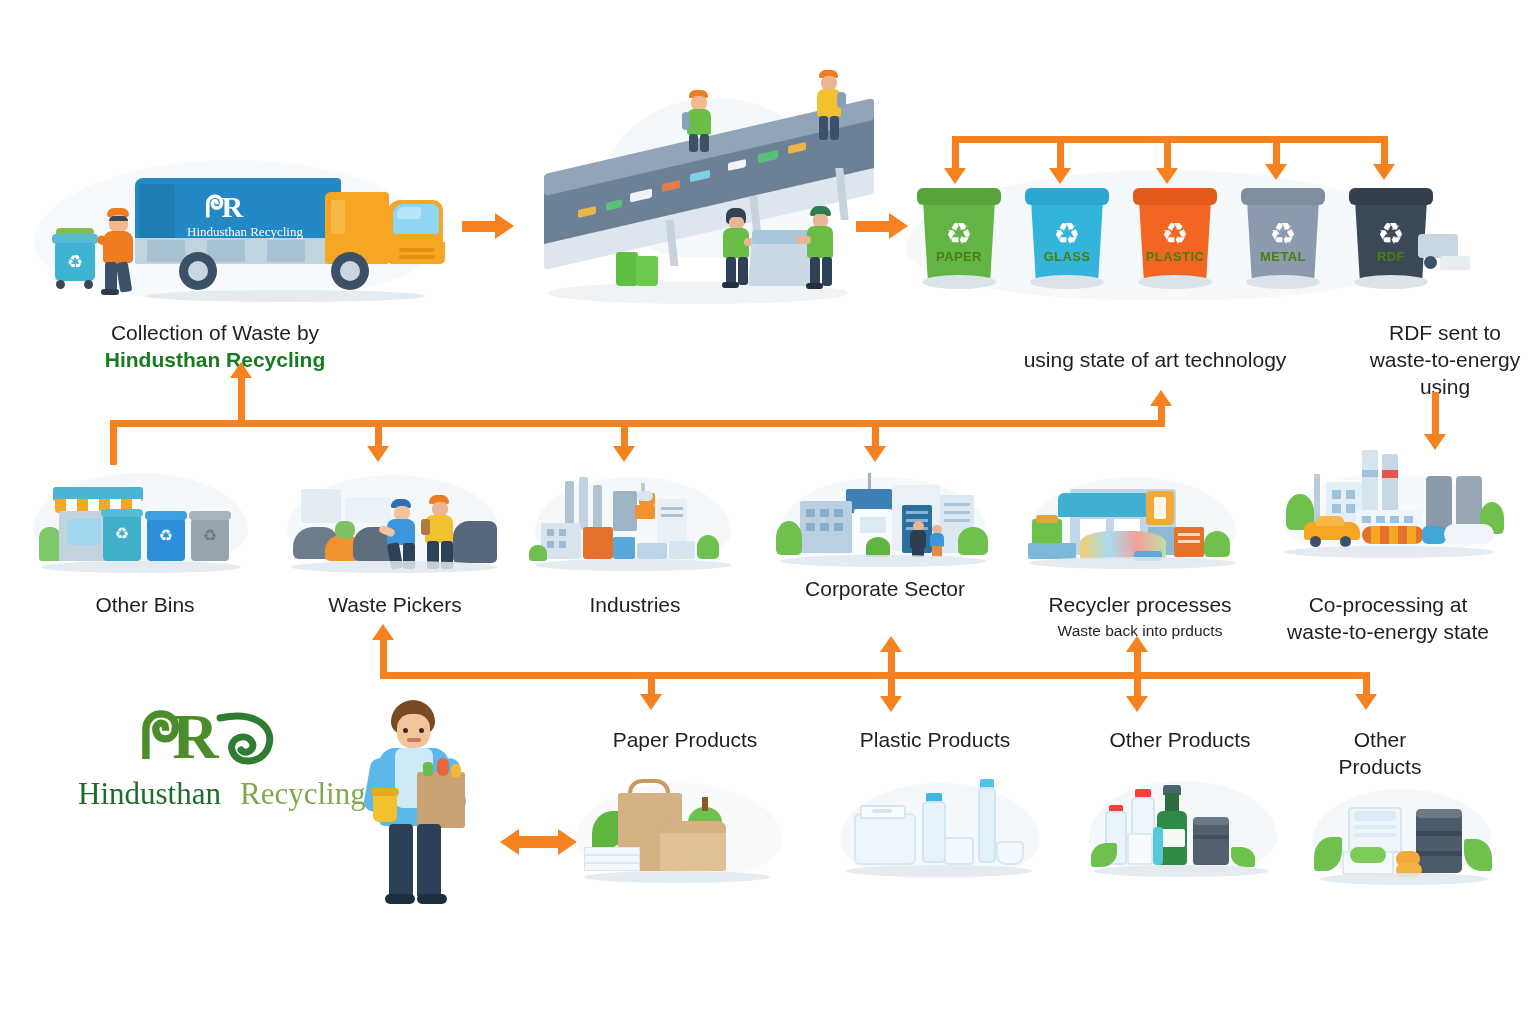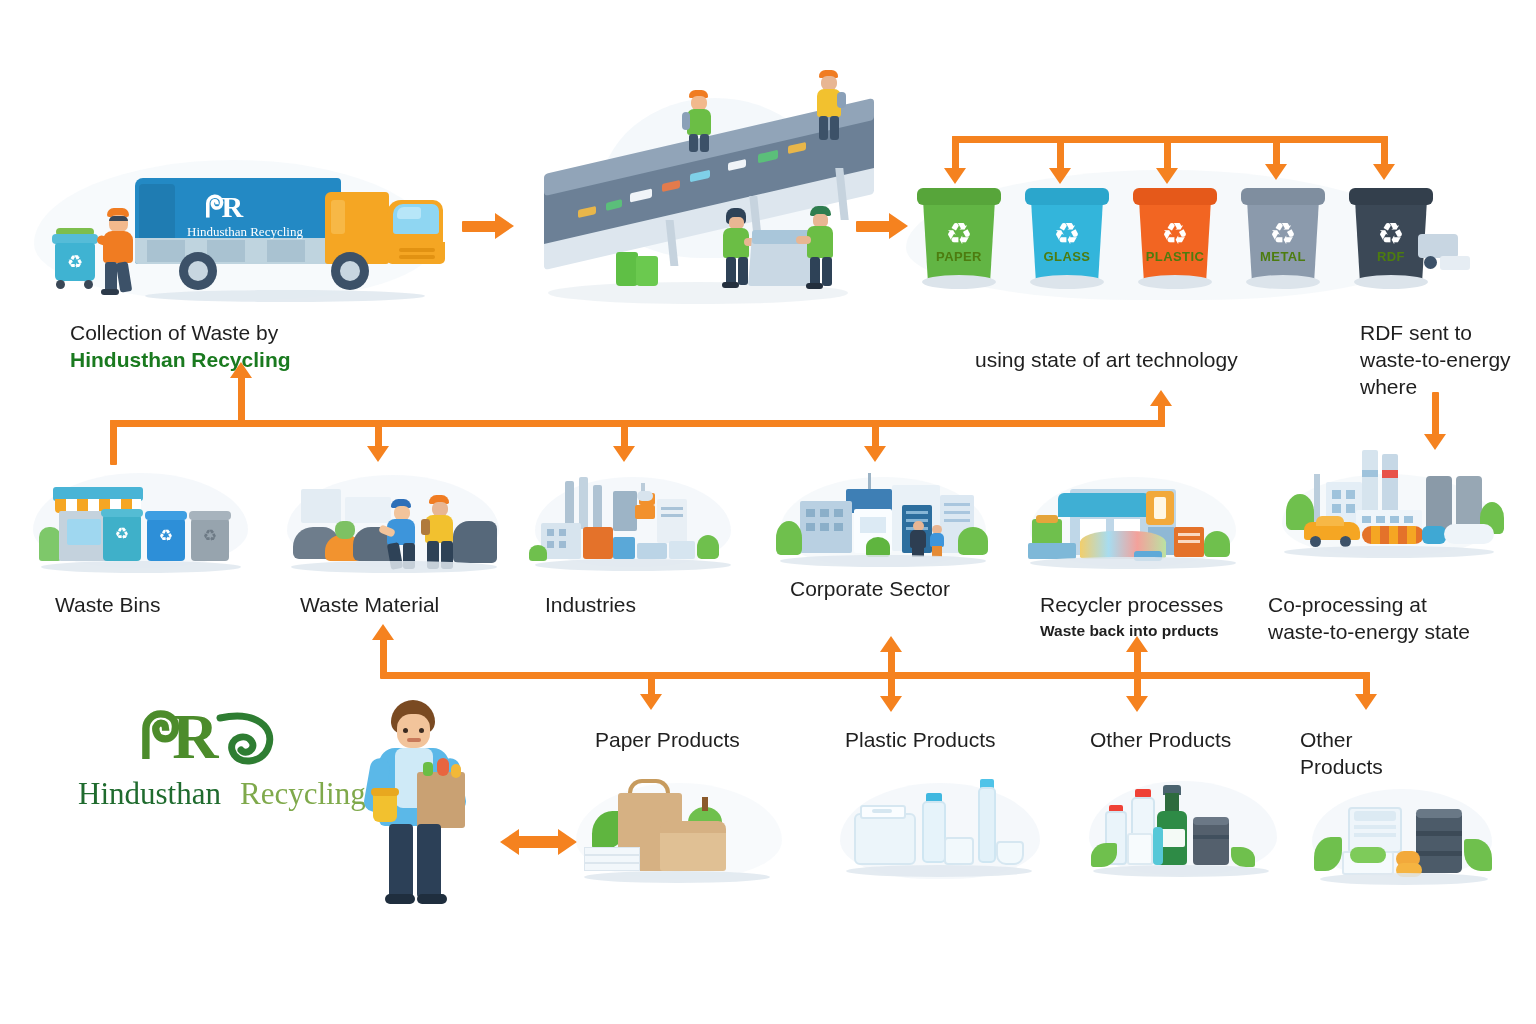--- a/index.html
+++ b/index.html
@@ -4,25 +4,25 @@
 <style>
   * { box-sizing: border-box; margin:0; padding:0; }
   html,body { background:#ffffff; }
   body {
     width:1536px; height:1024px; position:relative; overflow:hidden;
     font-family:"Liberation Sans", sans-serif;
     color:#1c1c1c;
   }
   .stage { position:absolute; }
   .cap {
-    position:absolute; text-align:left; line-height:1.28;
+    position:absolute; text-align:center; line-height:1.28;
     font-size:21px; color:#1f1f1f; font-family:"Liberation Sans", sans-serif;
   }
   .cap .hl { color:#1a7a1f; font-weight:bold; display:block; }
-  .sub { font-size:15.5px; display:block; margin-top:2px;font-weight:bold; }
+  .sub { font-size:15.5px; display:block; margin-top:2px; }
 
   
   .hbar { position:absolute; background:#F5821F; height:7px; border-radius:1px; }
   .vbar { position:absolute; background:#F5821F; width:7px; border-radius:1px; }
   .arrowdown, .arrowup, .arrowright, .arrowleft {
     position:absolute; width:0; height:0;
   }
   .arrowdown { border-left:11px solid transparent; border-right:11px solid transparent; border-top:16px solid #F5821F; }
   .arrowup   { border-left:11px solid transparent; border-right:11px solid transparent; border-bottom:16px solid #F5821F; }
   .arrowright{ border-top:13px solid transparent; border-bottom:13px solid transparent; border-left:19px solid #F5821F; }
@@ -263,21 +263,21 @@
 </div>
 
 <div class="cap" style="left:975px; top:320px; width:360px;">
   <br>
   <span>using state of art technology</span>
 </div>
 
 <div class="cap" style="left:1360px; top:320px; width:170px;">
   <span>RDF sent to</span><br>
   <span>waste-to-energy</span><br>
-  <span>where</span>
+  <span>using</span>
 </div>
 
 <div class="vbar" style="left:1432px; top:392px; height:44px;"></div>
 <div class="arrowdown" style="left:1424px; top:434px;"></div>
 
 <div class="hbar" style="left:110px; top:420px; width:1055px;"></div>
 
 <div class="vbar" style="left:238px; top:370px; height:57px;"></div>
 <div class="arrowup" style="left:230px; top:362px;"></div>
 <div class="vbar" style="left:110px; top:420px; height:45px;"></div>
@@ -303,21 +303,21 @@
   <div class="bx" style="left:76px; top:44px; width:42px; height:8px; background:#54BCD4; border-radius:4px;"></div>
   <div class="bx" style="left:88px; top:60px; width:18px; height:18px; color:#fff; font-size:16px; line-height:18px; text-align:center;">♻</div>
   <div class="bx" style="left:122px; top:52px; width:38px; height:44px; background:#2D8FD8; border-radius:5px 5px 4px 4px;"></div>
   <div class="bx" style="left:120px; top:46px; width:42px; height:9px; background:#3D9EE2; border-radius:4px;"></div>
   <div class="bx" style="left:132px; top:62px; width:18px; height:18px; color:#fff; font-size:16px; line-height:18px; text-align:center;">♻</div>
   <div class="bx" style="left:166px; top:52px; width:38px; height:44px; background:#97A4AE; border-radius:5px 5px 4px 4px;"></div>
   <div class="bx" style="left:164px; top:46px; width:42px; height:9px; background:#A7B3BD; border-radius:4px;"></div>
   <div class="bx" style="left:176px; top:62px; width:18px; height:18px; color:#6D7A85; font-size:16px; line-height:18px; text-align:center;">♻</div>
   <div class="ground" style="left:16px; top:96px; width:200px; height:12px;"></div>
 </div>
-<div class="cap" style="left:55px; top:592px; width:180px;">Waste Bins</div>
+<div class="cap" style="left:55px; top:592px; width:180px;">Other Bins</div>
 
 <div class="stage" style="left:275px; top:465px; width:240px; height:115px;">
   <div class="blob" style="left:12px; top:10px; width:212px; height:92px; opacity:.55;"></div>
   <div class="bx" style="left:26px; top:24px; width:40px; height:34px; background:#E3ECF3; border-radius:2px;"></div>
   <div class="bx" style="left:70px; top:32px; width:46px; height:26px; background:#EAF1F7; border-radius:2px;"></div>
 
   <div class="bx" style="left:18px; top:62px; width:46px; height:32px; background:#6E7D8C; border-radius:20px 16px 6px 6px;"></div>
   <div class="bx" style="left:50px; top:70px; width:36px; height:26px; background:#F2932F; border-radius:16px 14px 5px 5px;"></div>
   <div class="bx" style="left:78px; top:62px; width:44px; height:34px; background:#5E6E7E; border-radius:18px 16px 6px 6px;"></div>
   <div class="bx" style="left:60px; top:56px; width:20px; height:18px; background:#7DC163; border-radius:8px;"></div>
@@ -336,21 +336,21 @@
     <div class="bx" style="left:11px; top:7px; width:16px; height:14px; background:#E8B693; border-radius:6px;"></div>
     <div class="bx" style="left:4px; top:20px; width:28px; height:28px; background:#F2C12F; border-radius:8px 8px 3px 3px;"></div>
     <div class="bx" style="left:0; top:24px; width:9px; height:16px; background:#B07A3C; border-radius:3px;"></div>
     <div class="bx" style="left:6px; top:46px; width:12px; height:28px; background:#2E4257; border-radius:3px;"></div>
     <div class="bx" style="left:20px; top:46px; width:12px; height:28px; background:#2E4257; border-radius:3px;"></div>
   </div>
 
   <div class="bx" style="left:178px; top:56px; width:44px; height:42px; background:#56687A; border-radius:16px 8px 5px 5px;"></div>
   <div class="ground" style="left:16px; top:96px; width:206px; height:12px;"></div>
 </div>
-<div class="cap" style="left:300px; top:592px; width:190px;">Waste Material</div>
+<div class="cap" style="left:300px; top:592px; width:190px;">Waste Pickers</div>
 
 <div class="stage" style="left:525px; top:465px; width:220px; height:115px;">
   <div class="blob" style="left:10px; top:12px; width:196px; height:90px; opacity:.55;"></div>
   <div class="bx" style="left:40px; top:16px; width:9px; height:48px; background:#AFC3D3; border-radius:2px;"></div>
   <div class="bx" style="left:54px; top:12px; width:9px; height:52px; background:#C2D3E0; border-radius:2px;"></div>
   <div class="bx" style="left:68px; top:20px; width:9px; height:44px; background:#AFC3D3; border-radius:2px;"></div>
   <div class="bx" style="left:88px; top:26px; width:24px; height:40px; background:#9DB4C6; border-radius:2px;"></div>
   <div class="bx" style="left:114px; top:28px; width:16px; height:12px; background:#F2912D; border-radius:2px;"></div>
   <div class="bx" style="left:116px; top:18px; width:4px; height:12px; background:#BBCCDA;"></div>
   <div class="bx" style="left:110px; top:40px; width:20px; height:14px; background:#F2912D; border-radius:2px;"></div>

